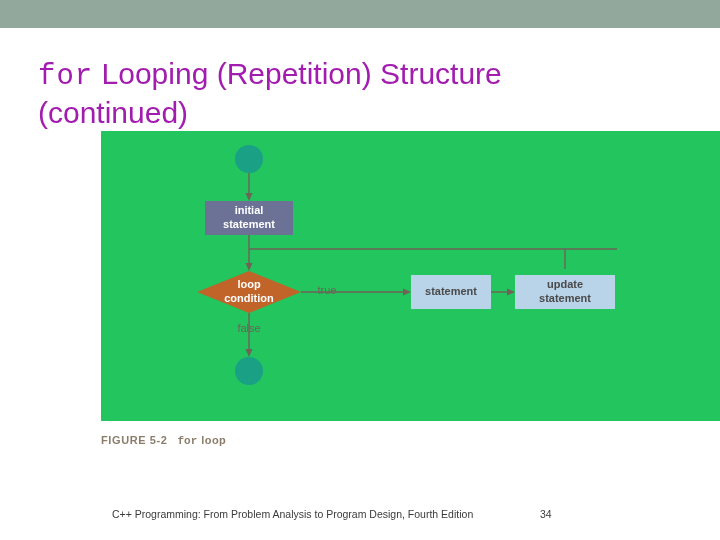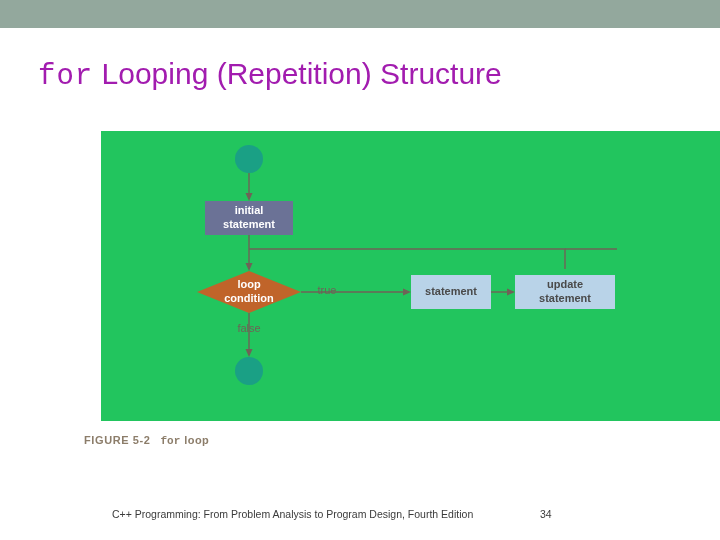--- a/index.html
+++ b/index.html
@@ -40,21 +40,21 @@
   .figure-panel {
     position: absolute;
     left: 101px;
     top: 131px;
     width: 654px;
     height: 290px;
     background: #22c55e;
   }
   .figure-caption {
     position: absolute;
-    left: 84px;
+    left: 101px;
     top: 434px;
     width: 546px;
     height: 22px;
     color: #8c7d6a;
     font-size: 11px;
     font-weight: bold;
     letter-spacing: 0.4px;
   }
   .figure-caption .cap-label {
     letter-spacing: 0.6px;
@@ -120,20 +120,21 @@
     font-family: "Liberation Sans", sans-serif;
   }
 </style>
 </head>
 <body>
 
 <div class="top-band"></div>
 
 <h1 class="slide-title">
   <span class="mono">for</span><span> Looping (Repetition) Structure</span><br>
+  <span>(continued)</span>
 </h1>
 
 <div class="figure-panel">
   <svg class="flow-svg" width="546" height="290" viewBox="0 0 546 290">
 
     <g>
 
       <line x1="148" y1="42" x2="148" y2="62" stroke="#6f6257" stroke-width="1.4"></line>
       <polygon points="148,70 144.5,62 151.5,62" fill="#6f6257"></polygon>
 

